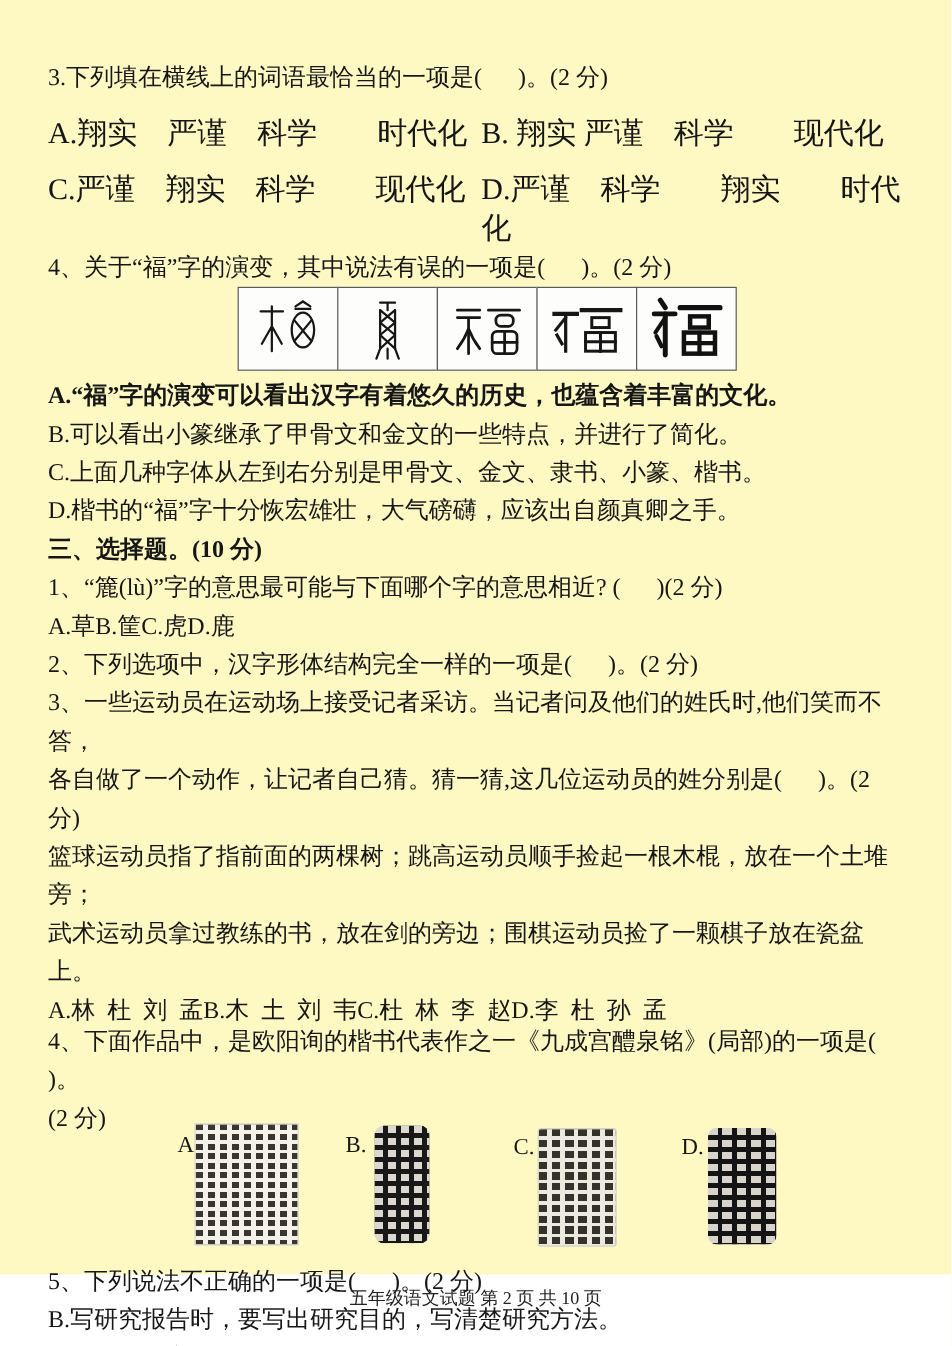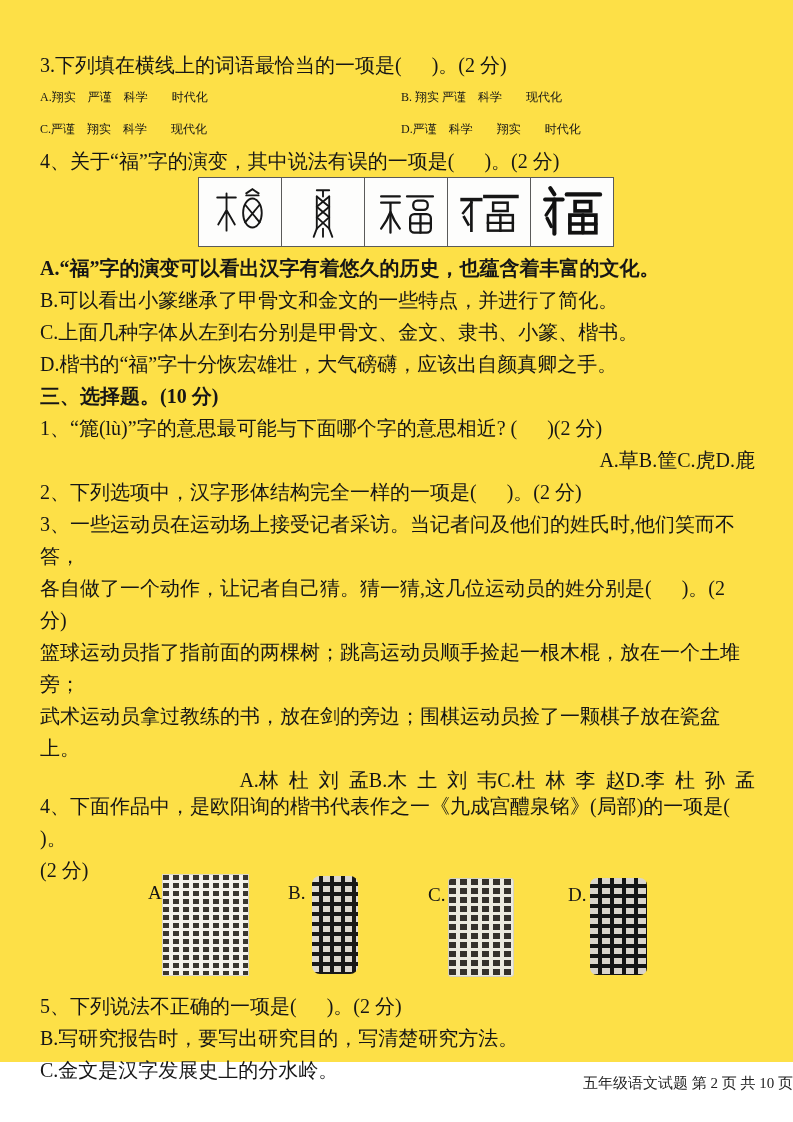--- a/index.html
+++ b/index.html
@@ -1,26 +1,26 @@
 <!DOCTYPE html>
 <html><head>
 <meta charset="utf-8">
 <style>
   html,body{margin:0;padding:0;background:#ffffff;}
   body{width:793px;height:1122px;overflow:hidden;
        font-family:"Liberation Serif","DejaVu Serif",serif;color:#161616;}
-  .page{position:relative;width:793px;height:1062px;background:#fde047;}
+  .page{position:relative;width:793px;height:1062px;background:#fef9c3;}
   .content{position:absolute;left:40px;top:0;width:715px;}
   .t{white-space:pre-wrap;}
   .line{font-size:20px;line-height:32px;white-space:pre-wrap;}
   .bold{font-weight:bold;}
-  .two-col{display:flex;font-size:12px;line-height:32px;}
+  .two-col{display:flex;font-size:25px;line-height:32px;margin-top:15px;}
   .two-col .cell-l{width:50.5%;}
   .two-col .cell-r{flex:1;}
-  .spread{display:flex;justify-content:flex-end;font-size:20px;line-height:32px;}
+  .spread{display:flex;justify-content:flex-start;font-size:20px;line-height:32px;}
   
   .fu-table{display:flex;margin-left:158px;margin-top:0;}
   .fu-cell{width:82px;height:68px;border:1px solid #5a5a5a;margin-left:-1px;
            display:flex;align-items:center;justify-content:center;background:#fdfdfc;}
   .fu-cell:first-child{margin-left:0;}
   .fu-cell svg{display:block;}
   
   .art-row{position:relative;height:106px;margin-top:-14px;}
   .art-label{position:absolute;font-size:19px;line-height:22px;}
   .thumb{position:absolute;}
@@ -31,21 +31,21 @@
   .thumb-dark-b{left:272px;top:4px;width:46px;height:98px;background-color:#181818;border-radius:8px;
     background-image:repeating-linear-gradient(90deg,rgba(24,24,24,0) 0 7px,#181818 7px 11px),
                      repeating-linear-gradient(180deg,#ddd8cf 0 6px,rgba(221,216,207,0) 6px 10px);}
   .thumb-light-c{left:408px;top:6px;width:64px;height:97px;background-color:#eceade;
     border:1px solid #d5d2c2;border-radius:3px;
     background-image:repeating-linear-gradient(90deg,rgba(236,234,222,0) 0 7px,#eceade 7px 11px),
                      repeating-linear-gradient(180deg,#35312b 0 6px,rgba(53,49,43,0) 6px 9px);}
   .thumb-dark-d{left:550px;top:6px;width:57px;height:97px;background-color:#141414;border-radius:7px;
     background-image:repeating-linear-gradient(90deg,rgba(20,20,20,0) 0 8px,#141414 8px 12px),
                      repeating-linear-gradient(180deg,#d9d4cb 0 6px,rgba(217,212,203,0) 6px 10px);}
-  .footer{position:absolute;left:0;top:1074px;width:793px;text-align:right;
+  .footer{position:absolute;left:0;top:1074px;width:793px;text-align:center;
           font-size:15px;line-height:18px;color:#222;}
   
   .mt49{margin-top:49px;} .mt5{margin-top:5px;font-weight:bold;} .mtm6{margin-top:-6px;} .mt12{margin-top:12px;}
 </style>
 </head>
 <body>
 
 <div class="page">
   <div class="content">
 

